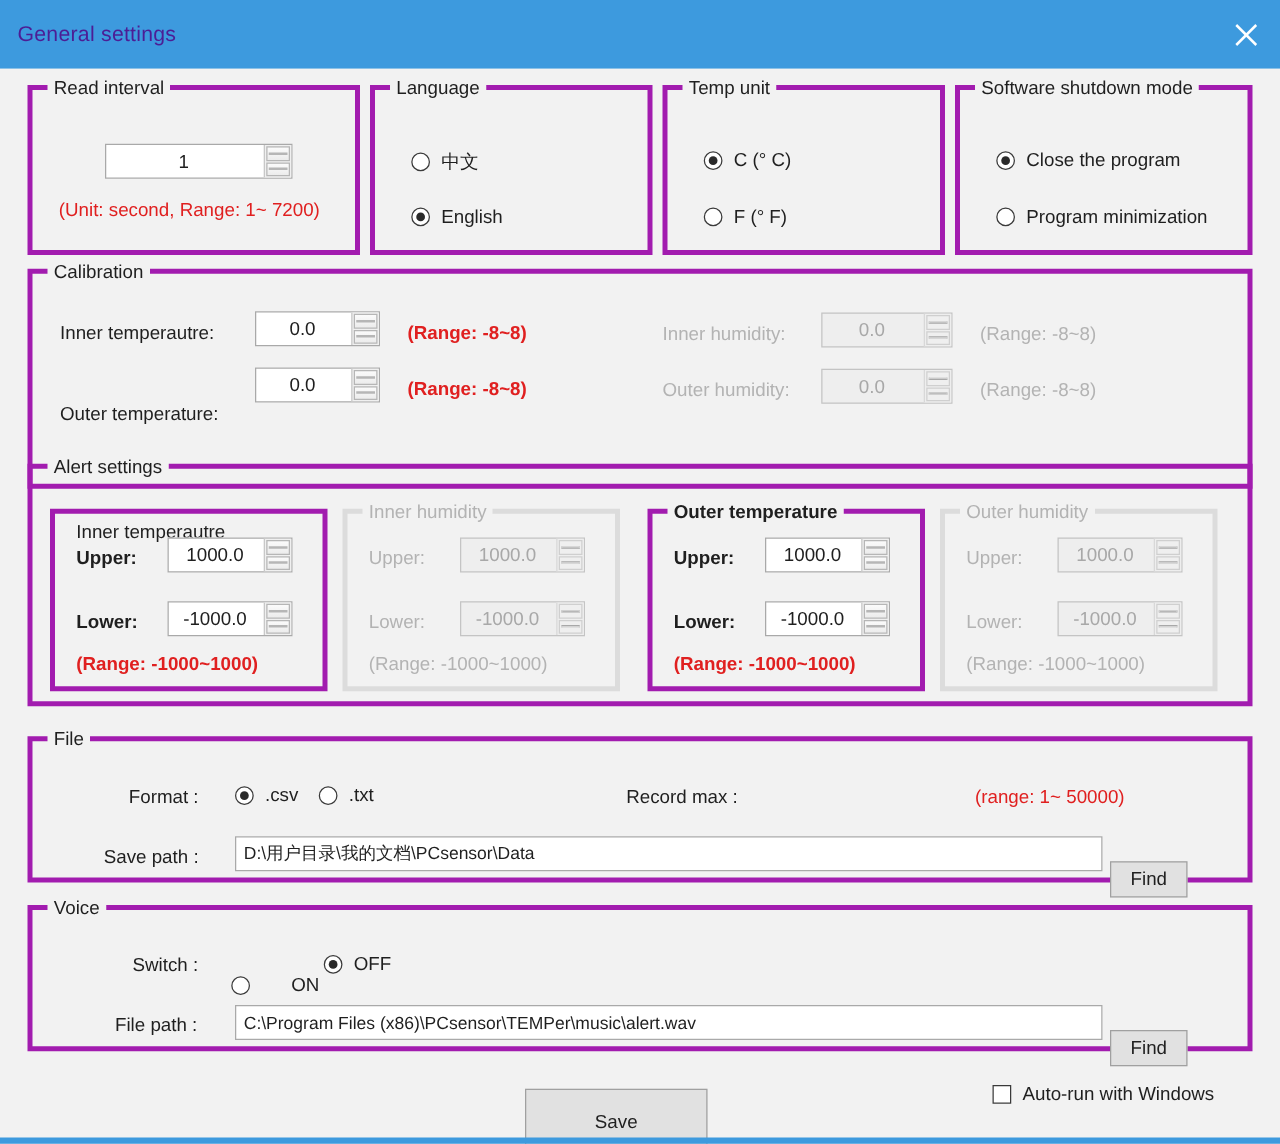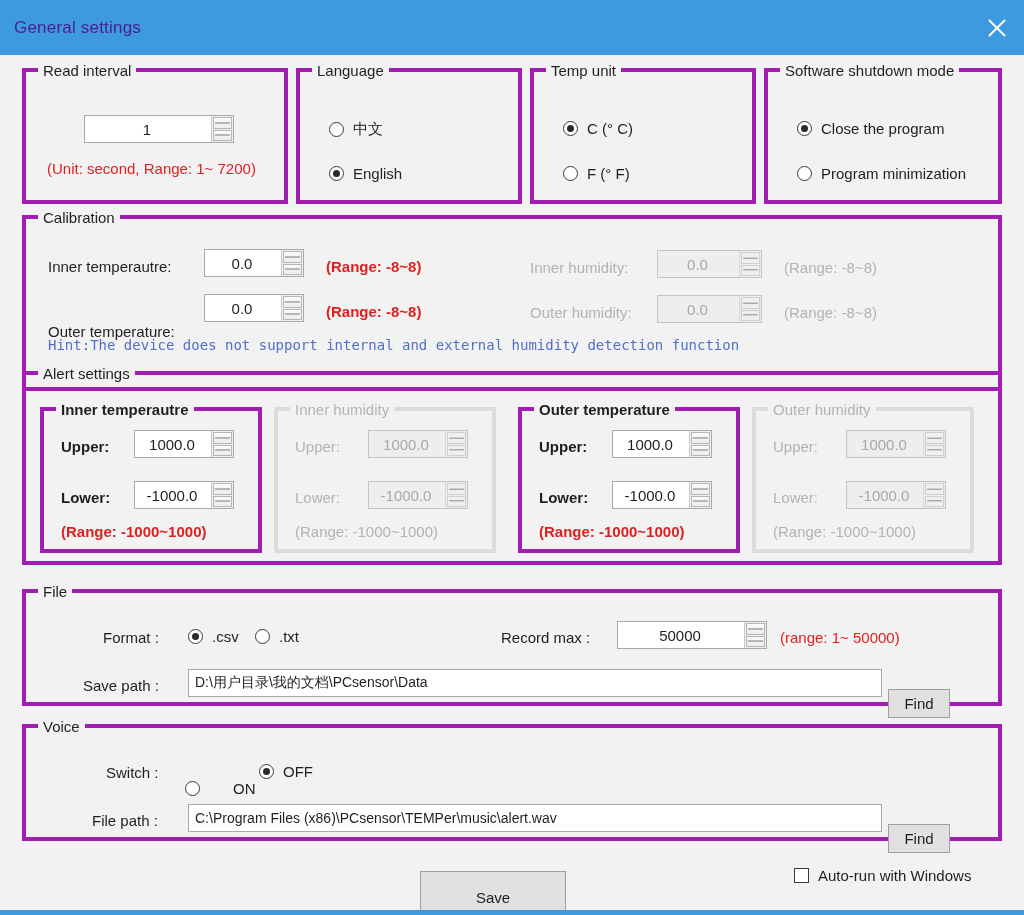--- a/index.html
+++ b/index.html
@@ -331,28 +331,27 @@
         <div class="up">
             <span class="tri up"></span>
           </div>
         <div class="dn">
             <span class="tri dn"></span>
           </div>
       </div>
     </div>
     <div class="lbl dim" style="left:758px; top:85px;">(Range: -8~8)</div>
 
-    <div class="hint" style="left:22px; top:118px;">Hint:The device does not support internal and external humidity detection function</div>
   </div>
 
   <div class="gbox" style="left:22px; top:316px; width:980px; height:194px;">
     <div class="legend">Alert settings</div>
 
     <div class="gbox" style="left:14px; top:32px; width:222px; height:146px;">
-      <div class="legend" style="font-weight:bold;">Inner temperautre</div>
+      <div class="legend" style="font-weight:normal;margin-top:16px;">Inner temperautre</div>
       <div class="lbl bold" style="left:17px; top:27px;">Upper:</div>
       <div class="spin" style="left:90px; top:19px; width:100px;">
         <div class="val">1000.0</div>
         <div class="arrows">
           <div class="up">
               <span class="tri up"></span>
             </div>
           <div class="dn">
               <span class="tri dn"></span>
             </div>
@@ -469,31 +468,20 @@
     <div class="radio" style="left:162px; top:35px;">
       <span class="dot on"></span>
       <span class="rtext">.csv</span>
     </div>
     <div class="radio" style="left:229px; top:35px;">
       <span class="dot"></span>
       <span class="rtext">.txt</span>
     </div>
 
     <div class="lbl" style="left:475px; top:36px;">Record max :</div>
-    <div class="spin" style="left:591px; top:28px; width:150px;">
-      <div class="val">50000</div>
-      <div class="arrows">
-        <div class="up">
-            <span class="tri up"></span>
-          </div>
-        <div class="dn">
-            <span class="tri dn"></span>
-          </div>
-      </div>
-    </div>
     <div class="lbl red" style="left:754px; top:36px;">(range: 1~ 50000)</div>
 
     <div class="lbl" style="left:57px; top:84px;">Save path :</div>
     <div class="tinput" style="left:162px; top:76px; width:694px;">D:\用户目录\我的文档\PCsensor\Data</div>
     <div class="pbtn" style="left:862px; top:76px; width:62px; height:29px;">Find</div>
   </div>
 
   <div class="gbox" style="left:22px; top:669px; width:980px; height:117px;">
     <div class="legend">Voice</div>
 

